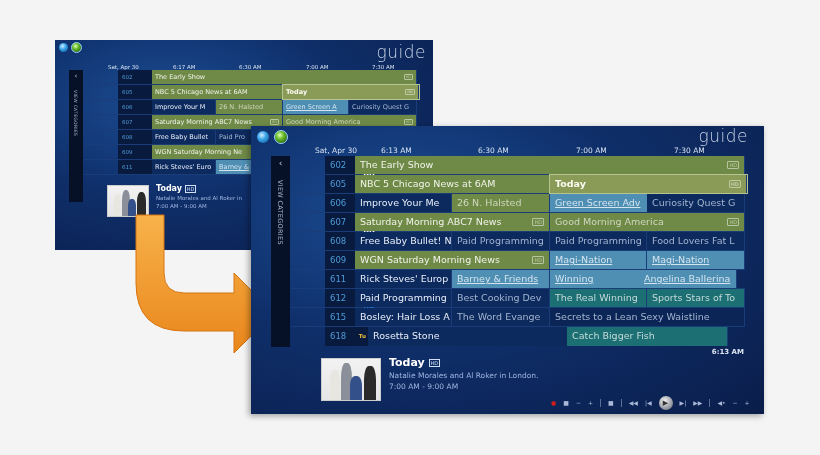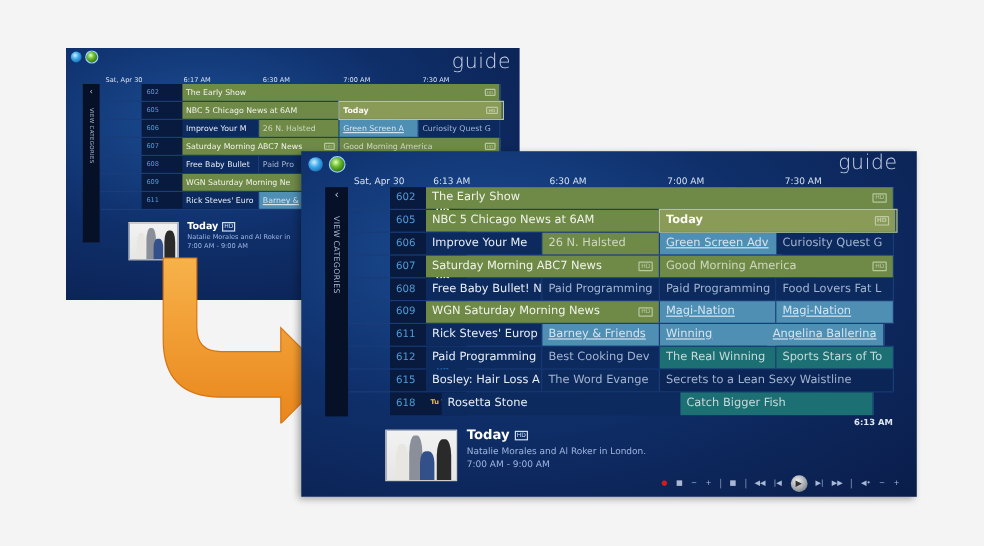--- a/index.html
+++ b/index.html
@@ -16,21 +16,21 @@
   .orb.win7 { background: radial-gradient(circle at 40% 35%, #e8ffc0 0%, #6cbf2d 35%, #2e6b10 80%); border: 1px solid #9ad0ff; }
   .back .orb.blue { left: 4px; top: 3px; width: 9px; height: 9px; }
   .back .orb.win7 { left: 16px; top: 2px; width: 11px; height: 11px; }
   .front .orb.blue { left: 6px; top: 5px; width: 12px; height: 12px; }
   .front .orb.win7 { left: 23px; top: 4px; width: 14px; height: 14px; }
 
   .title { position: absolute; color: #c7d3e6; font-weight: 300; font-family: "DejaVu Sans", sans-serif; letter-spacing: 0.5px; }
   .back .title { right: 7px; top: 2px; font-size: 17px; }
   .front .title { right: 16px; top: 0px; font-size: 17px; }
 
-  .timehdr { position: absolute; color: #d8e2f0; white-space: nowrap; }
+  .timehdr { position: absolute; color: #d8e2f0; white-space: nowrap; margin-left: 20px; }
   .back .timehdr { top: 24px; font-size: 5.5px; }
   .front .timehdr { top: 20px; font-size: 7.5px; }
 
   .cats { position: absolute; background: #061027; }
   .back .cats { left: 14px; top: 30px; width: 14px; height: 132px; }
   .front .cats { left: 20px; top: 30px; width: 19px; height: 191px; }
   .cats .chev { position: absolute; color: #c8d4e8; font-size: 9px; width: 100%; text-align: center; }
   .back .cats .chev { top: 2px; font-size: 7px; }
   .front .cats .chev { top: 2px; }
   .cats .vlabel { position: absolute; color: #a9b8cf; writing-mode: vertical-rl; white-space: nowrap; letter-spacing: 0.3px; }

